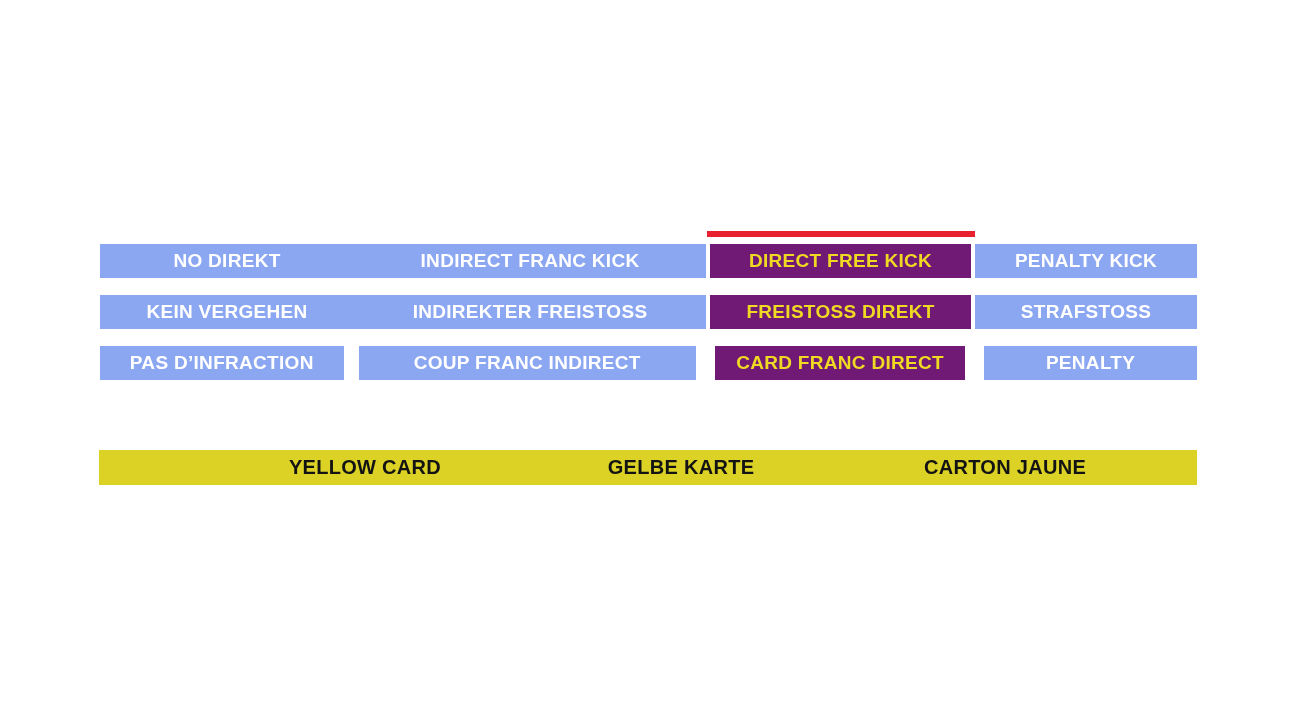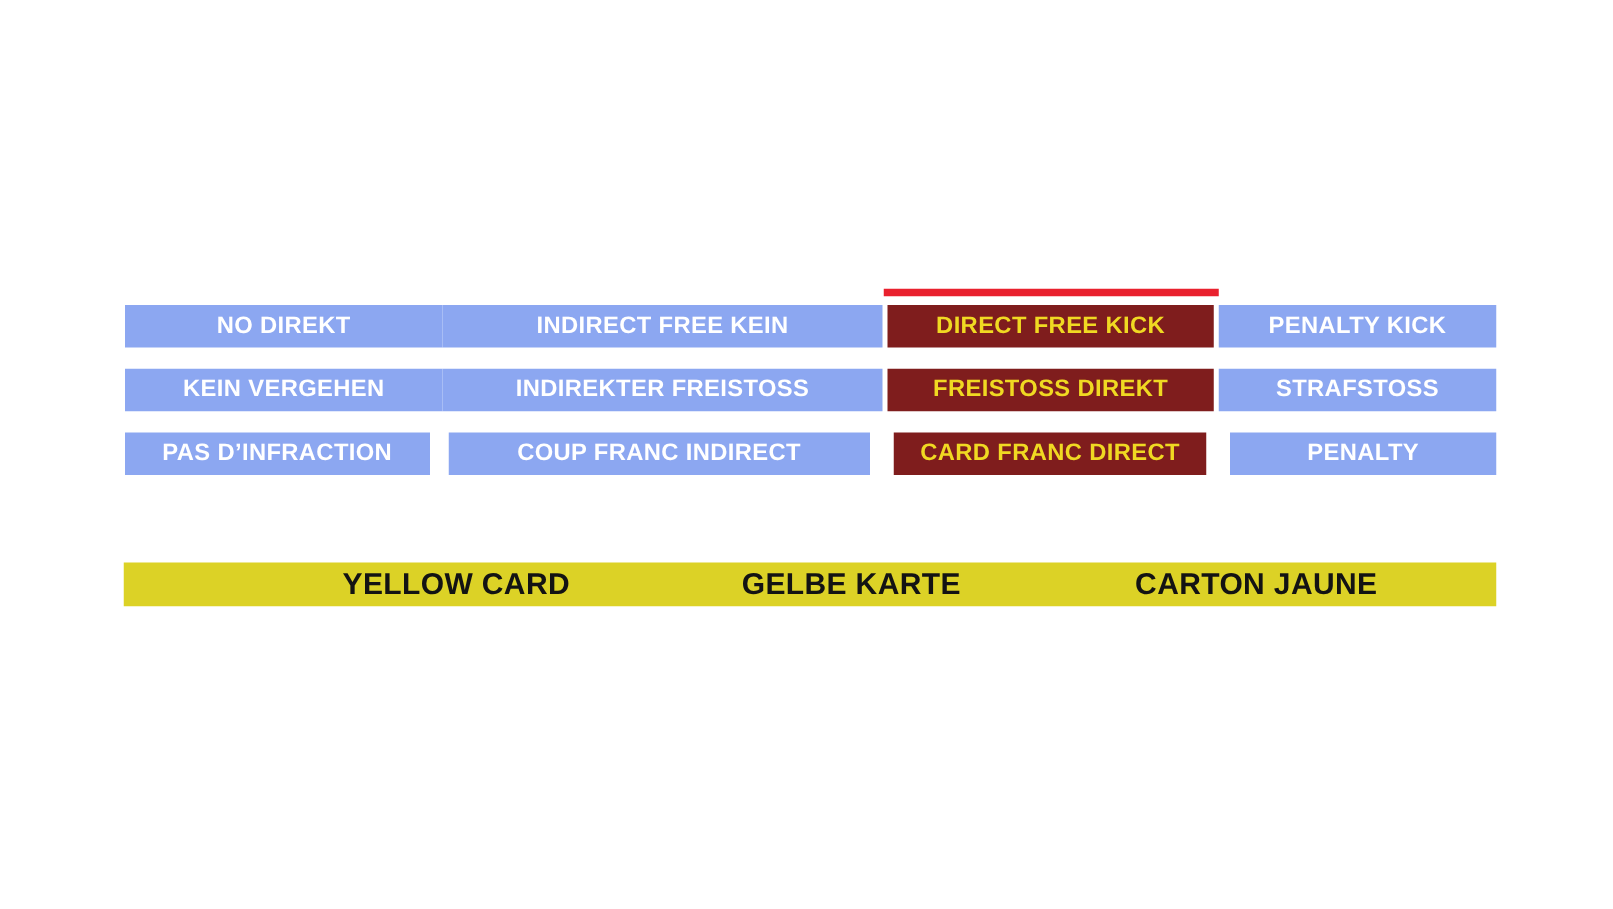--- a/index.html
+++ b/index.html
@@ -39,21 +39,21 @@
     font-weight: 700;
     letter-spacing: 0.3px;
     white-space: nowrap;
     cursor: pointer;
   }
   .cell.light {
     background: #8ca7f1;
     color: #ffffff;
   }
   .cell.dark {
-    background: #7f1d1d;
+    background: #701a75;
     color: #f0d922;
     margin: 0 4px;
   }
   .c1 { width: 254px; }
   .c2 { width: 352px; }
   .c3 { width: 261px; }
   .c4 { width: 222px; }
   .card-bar {
     position: absolute;
     left: 99px;
@@ -63,39 +63,39 @@
     background: #dcd226;
     cursor: pointer;
   }
   .card-label {
     position: absolute;
     top: 0;
     height: 35px;
     line-height: 35px;
     transform: translateX(-50%);
     color: #131313;
-    font-size: 24px;
+    font-size: 20px;
     font-weight: 700;
     letter-spacing: 0.3px;
     white-space: nowrap;
   }
   .card-label.l1 { left: 266px; }
   .card-label.l2 { left: 582px; }
   .card-label.l3 { left: 906px; }
 </style>
 </head>
 <body>
 
 <div class="canvas">
 
   <div class="indicator"></div>
 
   <div class="grid-row row-en">
     <div class="cell light c1">NO DIREKT</div>
-    <div class="cell light c2">INDIRECT FREE KEIN</div>
+    <div class="cell light c2">INDIRECT FRANC KICK</div>
     <div class="cell dark c3">DIRECT FREE KICK</div>
     <div class="cell light c4">PENALTY KICK</div>
   </div>
 
   <div class="grid-row row-de">
     <div class="cell light c1">KEIN VERGEHEN</div>
     <div class="cell light c2">INDIREKTER FREISTOSS</div>
     <div class="cell dark c3">FREISTOSS DIREKT</div>
     <div class="cell light c4">STRAFSTOSS</div>
   </div>

